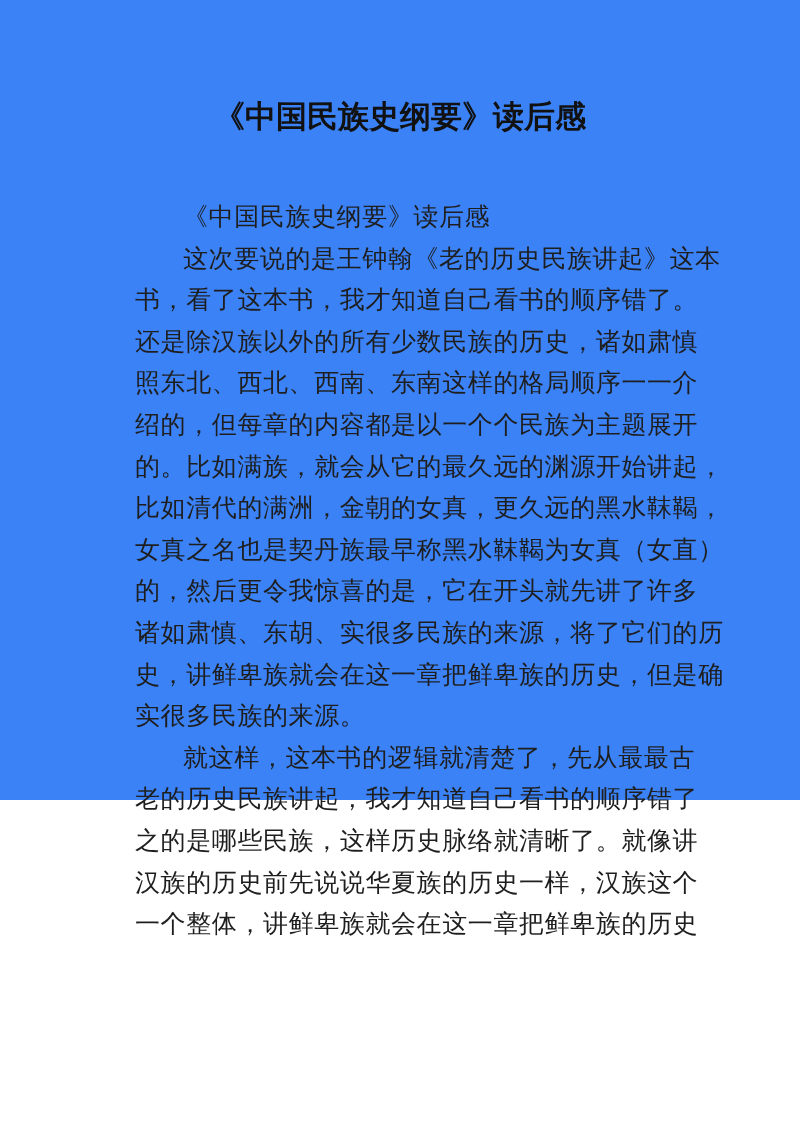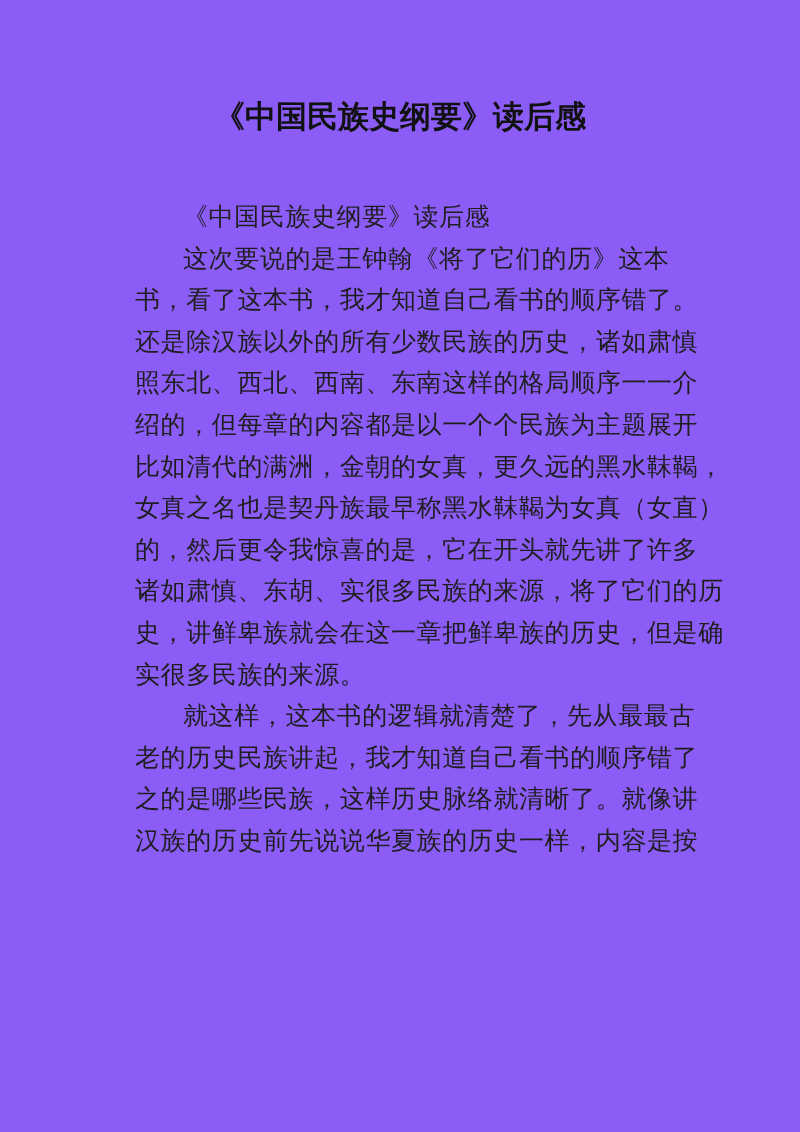--- a/index.html
+++ b/index.html
@@ -12,22 +12,22 @@
     height: 1132px;
     position: relative;
     overflow: hidden;
     font-family: "DejaVu Serif", "Liberation Serif", serif;
     color: #1a1a1a;
   }
   .page {
     position: absolute;
     left: 0; top: 0;
     width: 800px;
-    height: 1132px;
-    background: #8b5cf6;
+    height: 800px;
+    background: #3b82f6;
   }
   .doc-title {
     position: absolute;
     top: 94px;
     left: 0;
     width: 800px;
     text-align: center;
     font-family: "DejaVu Sans", "Liberation Sans", sans-serif;
     font-weight: bold;
     font-size: 31px;
@@ -55,29 +55,31 @@
   }
 </style>
 </head>
 <body>
 
 <div class="page">
   <div class="doc-title">《中国民族史纲要》读后感</div>
 
   <div class="body-text">
     <span class="line indent">《中国民族史纲要》读后感</span>
-    <span class="line indent">这次要说的是王钟翰《将了它们的历》这本</span>
+    <span class="line indent">这次要说的是王钟翰《老的历史民族讲起》这本</span>
     <span class="line">书，看了这本书，我才知道自己看书的顺序错了。</span>
     <span class="line">还是除汉族以外的所有少数民族的历史，诸如肃慎</span>
     <span class="line">照东北、西北、西南、东南这样的格局顺序一一介</span>
     <span class="line">绍的，但每章的内容都是以一个个民族为主题展开</span>
+    <span class="line">的。比如满族，就会从它的最久远的渊源开始讲起，</span>
     <span class="line">比如清代的满洲，金朝的女真，更久远的黑水靺鞨，</span>
     <span class="line">女真之名也是契丹族最早称黑水靺鞨为女真（女直）</span>
     <span class="line">的，然后更令我惊喜的是，它在开头就先讲了许多</span>
     <span class="line">诸如肃慎、东胡、实很多民族的来源，将了它们的历</span>
     <span class="line">史，讲鲜卑族就会在这一章把鲜卑族的历史，但是确</span>
     <span class="line">实很多民族的来源。</span>
     <span class="line indent">就这样，这本书的逻辑就清楚了，先从最最古</span>
     <span class="line">老的历史民族讲起，我才知道自己看书的顺序错了</span>
     <span class="line">之的是哪些民族，这样历史脉络就清晰了。就像讲</span>
-    <span class="line">汉族的历史前先说说华夏族的历史一样，内容是按</span>
+    <span class="line">汉族的历史前先说说华夏族的历史一样，汉族这个</span>
+    <span class="line">一个整体，讲鲜卑族就会在这一章把鲜卑族的历史</span>
   </div>
 </div>
 
 </body></html>

